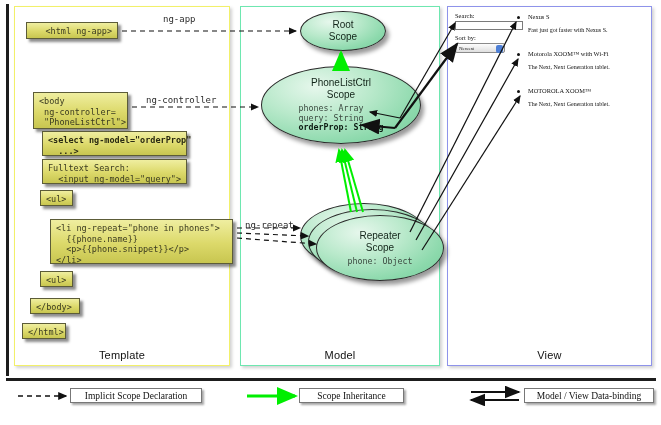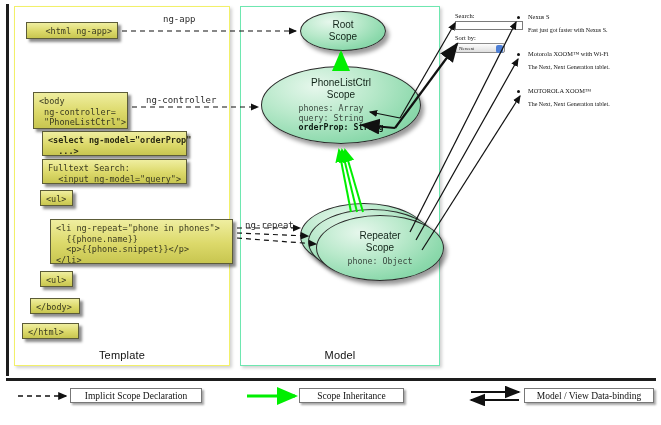--- a/index.html
+++ b/index.html
@@ -68,38 +68,41 @@
 <div id="stage">
 
   <div class="outer-frame"></div>
   <div class="bottom-rule"></div>
 
   <div class="panel" id="panel-template">
     <div class="panel-label">Template</div>
   </div>
   <div class="panel" id="panel-model">
     <div class="panel-label">Model</div>
+  </div>
+  <div class="panel" id="panel-view">
+    <div class="panel-label">View</div>
   </div>
 
   <div class="codebox" style="left:26px;top:22px;width:92px;height:17px;text-align:right;">&lt;html ng-app&gt;</div>
   <div class="codebox" style="left:33px;top:92px;width:95px;height:37px;">&lt;body
  ng-controller=
  "PhoneListCtrl"&gt;</div>
   <div class="codebox bold" style="left:42px;top:131px;width:145px;height:25px;">&lt;select ng-model="orderProp"
   ...&gt;</div>
   <div class="codebox" style="left:42px;top:159px;width:145px;height:25px;">Fulltext Search:
   &lt;input ng-model="query"&gt;</div>
   <div class="codebox" style="left:40px;top:190px;width:33px;height:16px;">&lt;ul&gt;</div>
   <div class="codebox" style="left:50px;top:219px;width:183px;height:45px;">&lt;li ng-repeat="phone in phones"&gt;
   {{phone.name}}
   &lt;p&gt;{{phone.snippet}}&lt;/p&gt;
 &lt;/li&gt;</div>
   <div class="codebox" style="left:40px;top:271px;width:33px;height:16px;">&lt;ul&gt;</div>
   <div class="codebox" style="left:30px;top:298px;width:50px;height:16px;">&lt;/body&gt;</div>
-  <div class="codebox" style="left:22px;top:323px;width:57px;height:16px;">&lt;/html&gt;</div>
+  <div class="codebox" style="left:22px;top:323px;width:44px;height:16px;">&lt;/html&gt;</div>
 
   <div class="edge-label" style="left:163px;top:14px;">ng-app</div>
   <div class="edge-label" style="left:146px;top:95px;">ng-controller</div>
   <div class="edge-label" style="left:245px;top:220px;">ng-repeat</div>
 
   <div class="ellipse" style="left:300px;top:11px;width:84px;height:38px;">
     <div class="ell-title">
       <span>Root</span><br>
       <span>Scope</span>
     </div>

